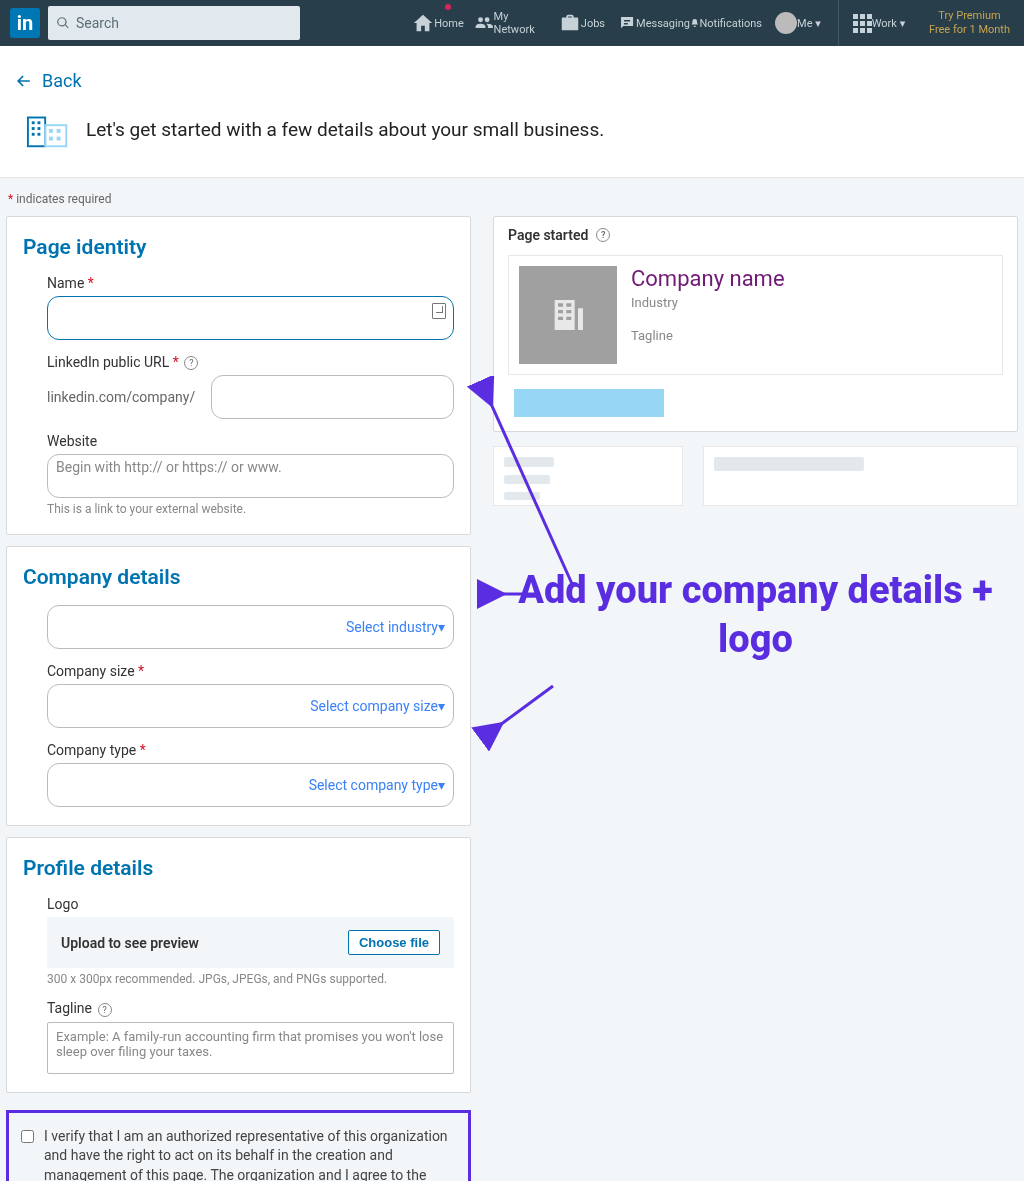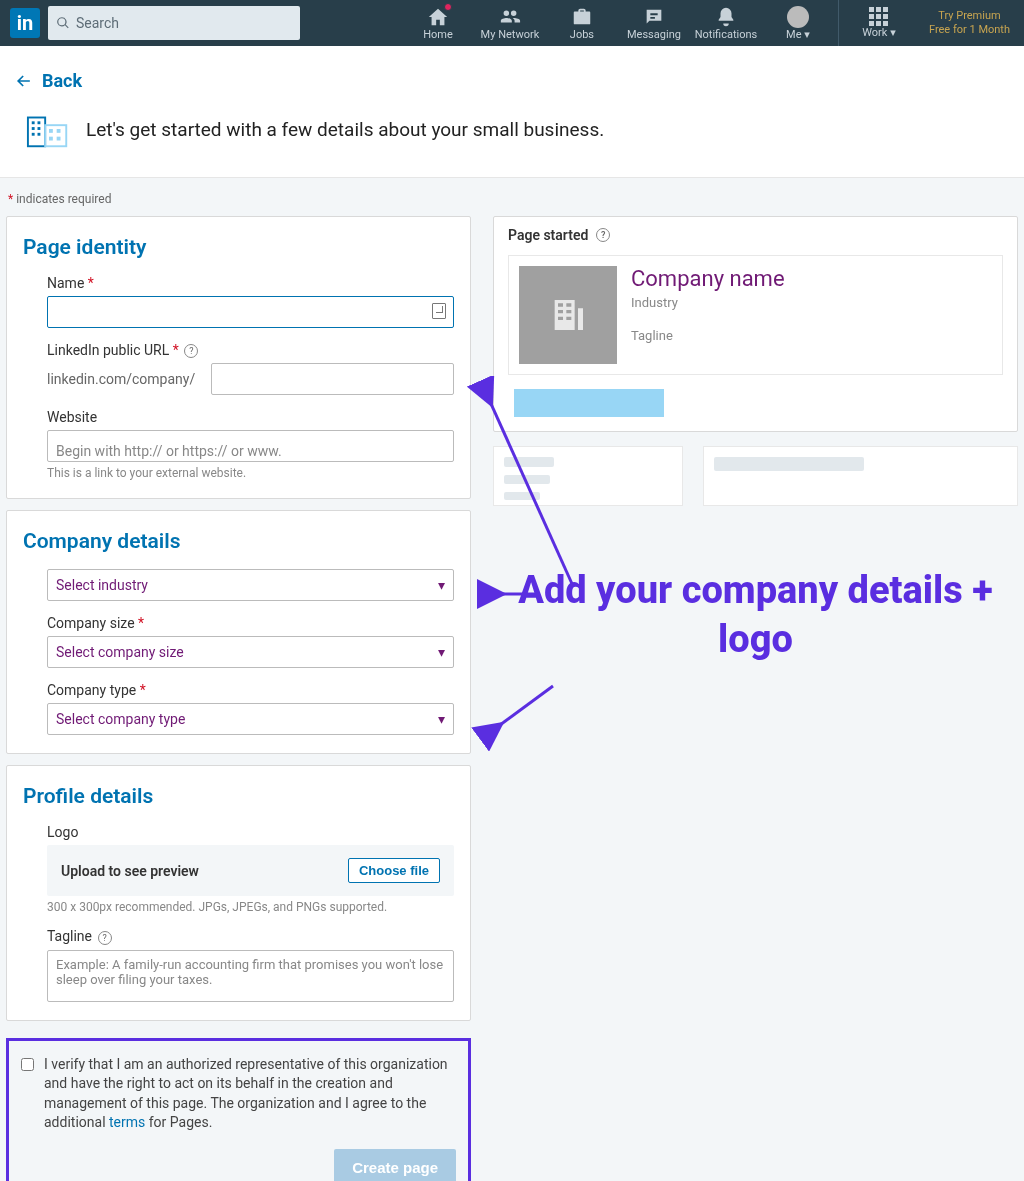--- a/index.html
+++ b/index.html
@@ -42,21 +42,20 @@
   padding: 0 8px;
   color: #5e6d77;
   font-size: 14px;
 }
 .search-wrap svg { margin-right: 6px; }
 .nav-spacer { flex: 1; }
 .nav-items { display: flex; align-items: stretch; }
 .nav-item {
   width: 72px;
   display: flex;
-  flex-direction: column;
   align-items: center;
   justify-content: center;
   color: #c7d1d8;
   font-size: 11px;
   position: relative;
   cursor: pointer;
 }
 .nav-item svg { width: 22px; height: 22px; fill: #c7d1d8; }
 .nav-avatar { width: 22px; height: 22px; border-radius: 50%; background: #bbb; }
 .nav-divider { width: 1px; background: #415a6a; margin: 0 4px; }
@@ -68,48 +67,48 @@
   height: 8px;
   background: #e0245e;
   border-radius: 50%;
   border: 1px solid #283e4a;
 }
 .premium { display:flex; flex-direction:column; justify-content:center; padding:4px 14px; color:#c7a450; font-size:11px; line-height:1.3; text-align:center; }
 .grid-icon { display:grid; grid-template-columns:repeat(3,5px); grid-template-rows:repeat(3,5px); gap:2px;}
 .grid-icon span { background:#c7d1d8; }
 
 .subheader { padding: 24px 20px 18px 14px; display:flex; align-items:center; }
-.backlink { color:#0073b1; font-weight:700; font-size:18px; display:flex; align-items:center; cursor:pointer; }
+.backlink { color:#0073b1; font-weight:400; font-size:18px; display:flex; align-items:center; cursor:pointer; }
 .backlink svg { margin-right:8px; }
 .intro { padding: 0 20px 28px 26px; display:flex; align-items:center; }
 .intro-icon { width:46px; height:40px; margin-right:14px; }
 .intro-text { font-size:19px; color:#222; }
 
 .content { background:#f3f6f8; padding:10px 6px 10px 6px; border-top:1px solid #e6e6e6;}
 .required-note { font-size:12px; color:#666; padding:4px 0 10px 2px;}
 .required-note .star { color:#d11124; }
 .grid { display:flex; gap:22px; align-items:flex-start;}
 .leftcol { width:465px; display:flex; flex-direction:column; gap:11px;}
 .card { background:#fff; border:1px solid #d9d9d9; border-radius:2px; padding:18px 16px 18px 16px;}
 .card h3 { color:#0073b1; font-size:21px; font-weight:600; margin-bottom:16px;}
 .field { margin-bottom:14px;margin-left:24px;}
 .field:last-child { margin-bottom:0;}
 .field label { display:block; font-size:14px; color:#333; margin-bottom:5px;}
 .star { color:#d11124; }
 .help-icon { display:inline-flex; width:14px; height:14px; border:1.2px solid #888; border-radius:50%; align-items:center; justify-content:center; font-size:9px; color:#666; vertical-align:middle; margin-left:2px;}
 .text-input, .select-input {
-  width:100%; height:32px; border:1px solid #bbb; border-radius:2px;
-  font-size:14px; padding:12px 8px; color:#333; background:#fff;
+  width:100%; height:44px; border:1px solid #bbb; border-radius:12px;
+  font-size:14px; padding:4px 8px; color:#333; background:#fff;
 }
 .text-input.focused { border:1.6px solid #0073b1; }
 .form-hint { font-size:12px; color:#888; margin-top:4px;}
 .url-row { display:flex; align-items:center; gap:16px;}
 .url-prefix { font-size:14px; color:#666; }
 .url-row .text-input { flex:1;}
-.select-input { display:flex; align-items:center; justify-content:space-between; color:#701a75; cursor:pointer;gap:28px;}
+.select-input { display:flex; align-items:center; justify-content:flex-end; color:#3b82f6; cursor:pointer;}
 .upload-row { background:#f3f6f8; border-radius:2px; padding:13px 14px; display:flex; align-items:center; justify-content:space-between;}
 .upload-row .lbl { font-weight:600; font-size:14px;}
 .choose-btn { border:1px solid #0073b1; color:#0073b1; background:#fff; padding:4px 10px; font-size:13px; border-radius:2px; cursor:pointer; font-weight:600;}
 .textarea {
   width:100%; height:52px; border:1px solid #bbb; border-radius:2px;
   font-size:13px; padding:6px 8px; color:#888; resize:none;
 }
 
 .verify-box { border:3px solid #5a2ee0; padding:14px 12px 14px 12px; margin-top:6px; background:#f3f6f8;}
 .verify-row { display:flex; gap:10px;}

